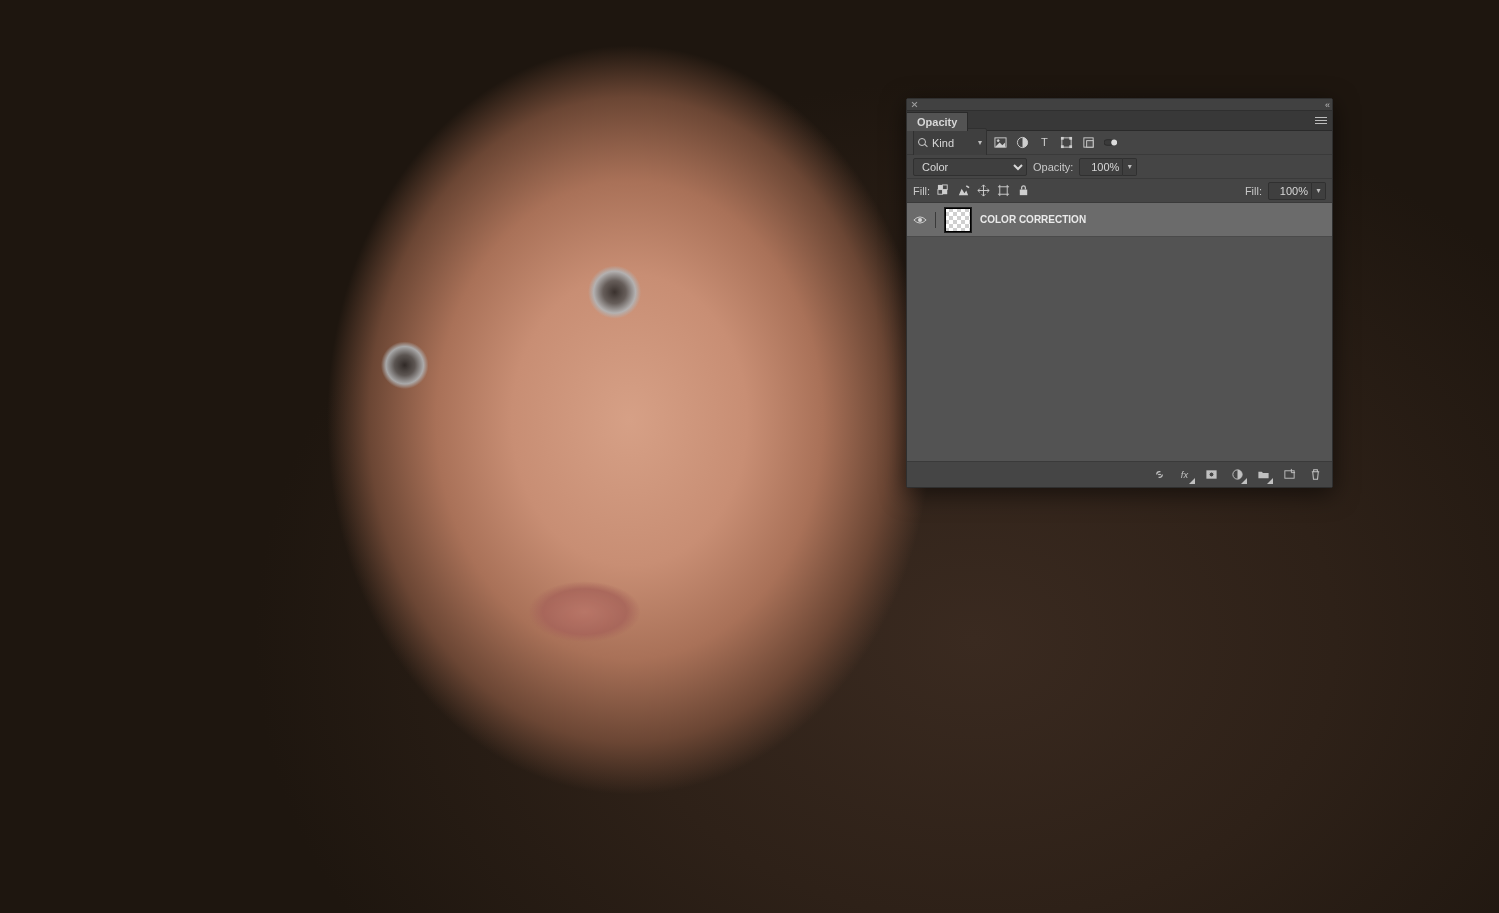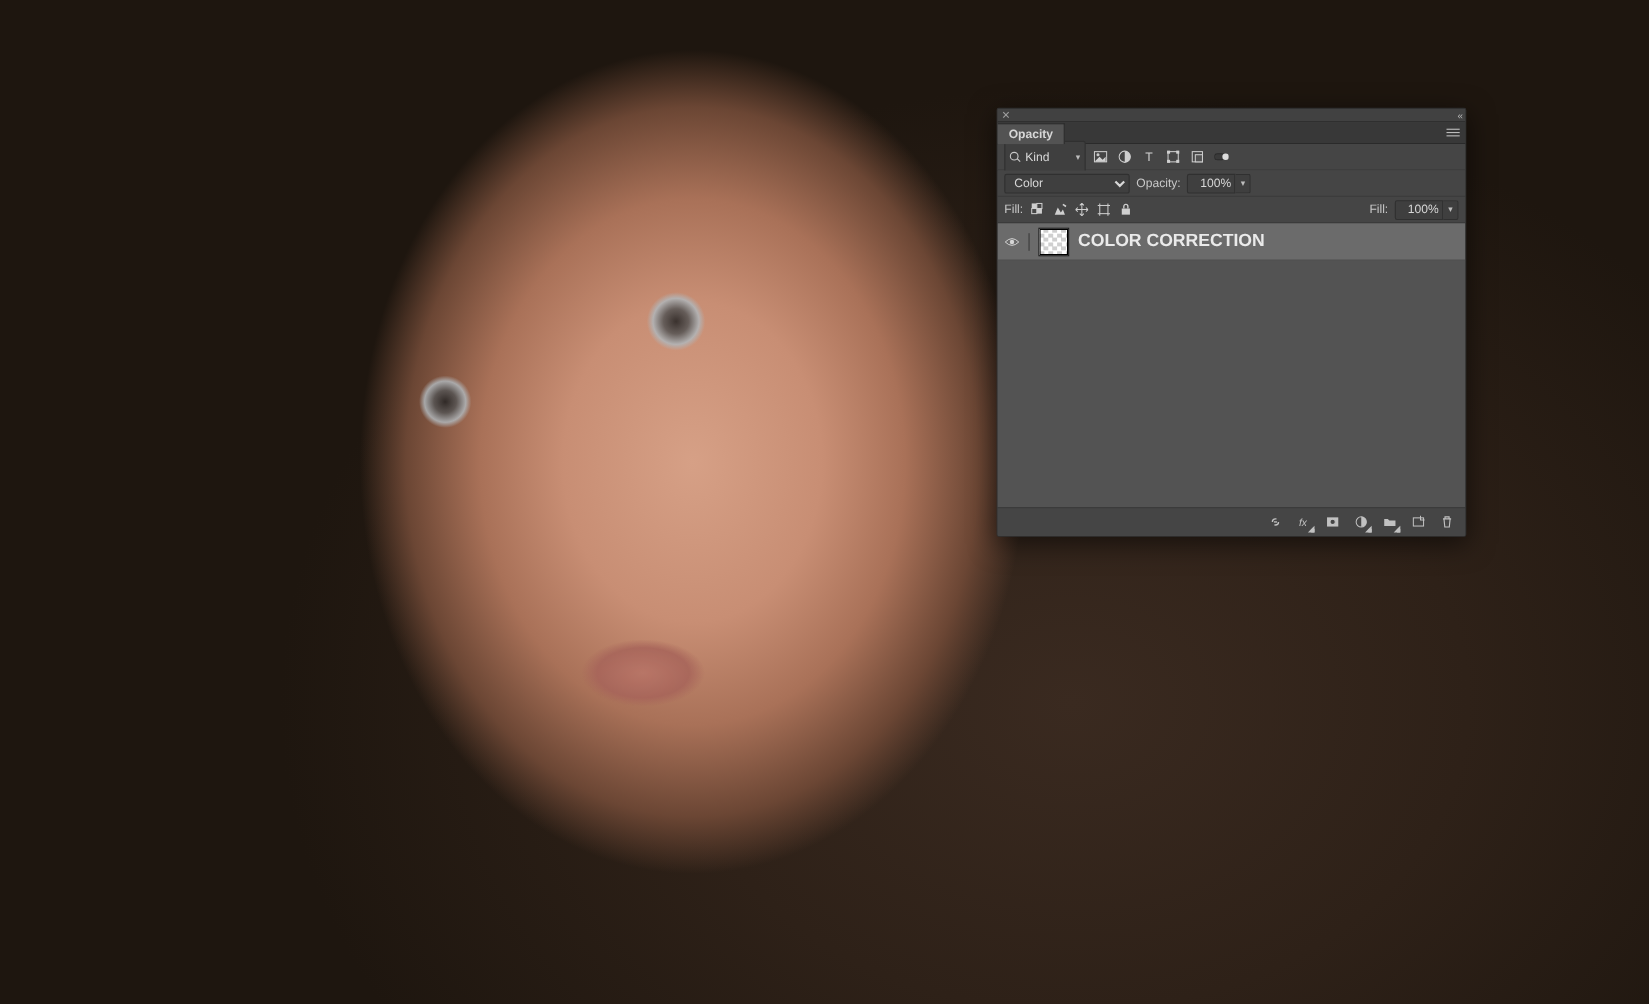--- a/index.html
+++ b/index.html
@@ -131,21 +131,21 @@
   }
   .thumb.transparent{
     background:
       repeating-conic-gradient(#cfcfcf 0 25%, #fff 0 50%) 0 0/8px 8px;
   }
   .thumb.portrait{
     background:
       radial-gradient(circle at 50% 35%, #d9a78d 0 35%, rgba(0,0,0,0) 40%),
       linear-gradient(#3a2a20,#1e160f);
   }
-  .layer-name{ color:#eaeaea; font-size:16px; }
+  .layer-name{ color:#eaeaea; font-size:10px; }
   .layer.selected .layer-name{ font-weight:700; }
   .lock-right{ margin-left:auto; opacity:.75; }
 
   
   .footer{
     height:26px;
     background:#454545;
     border-top:1px solid #3a3a3a;
     display:flex; align-items:center; justify-content:flex-end;
     gap:12px; padding:0 10px;

